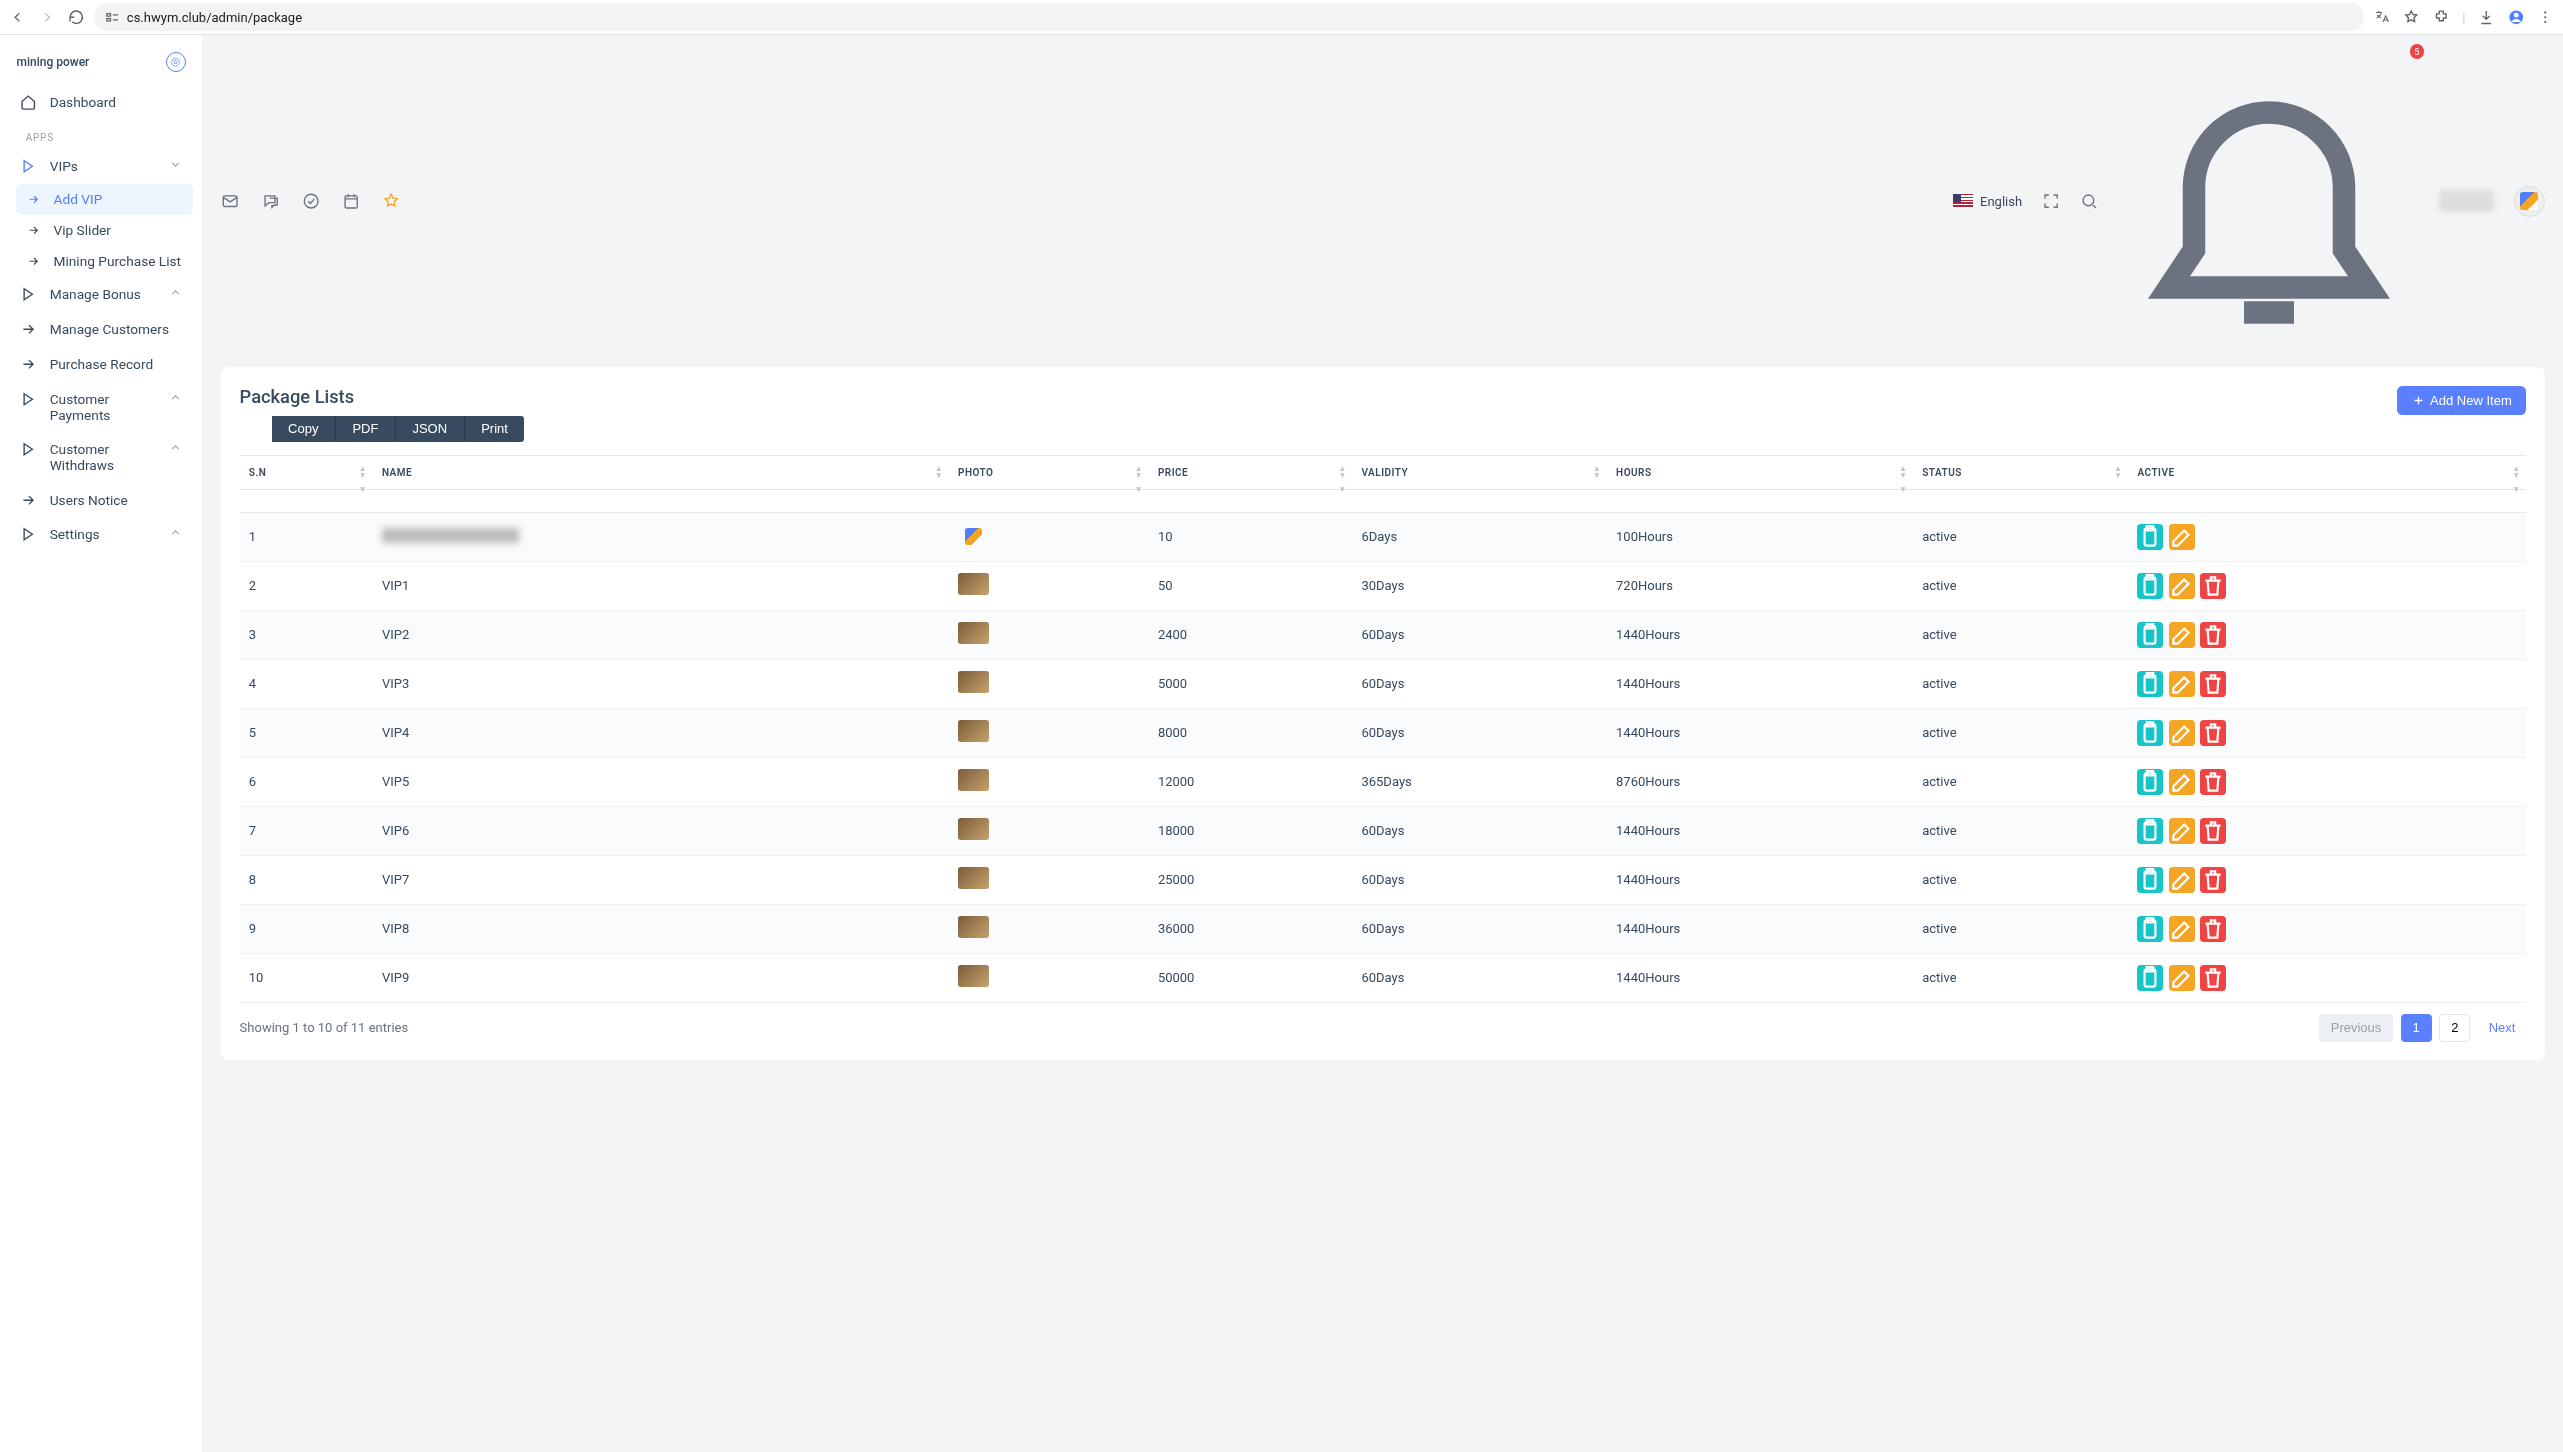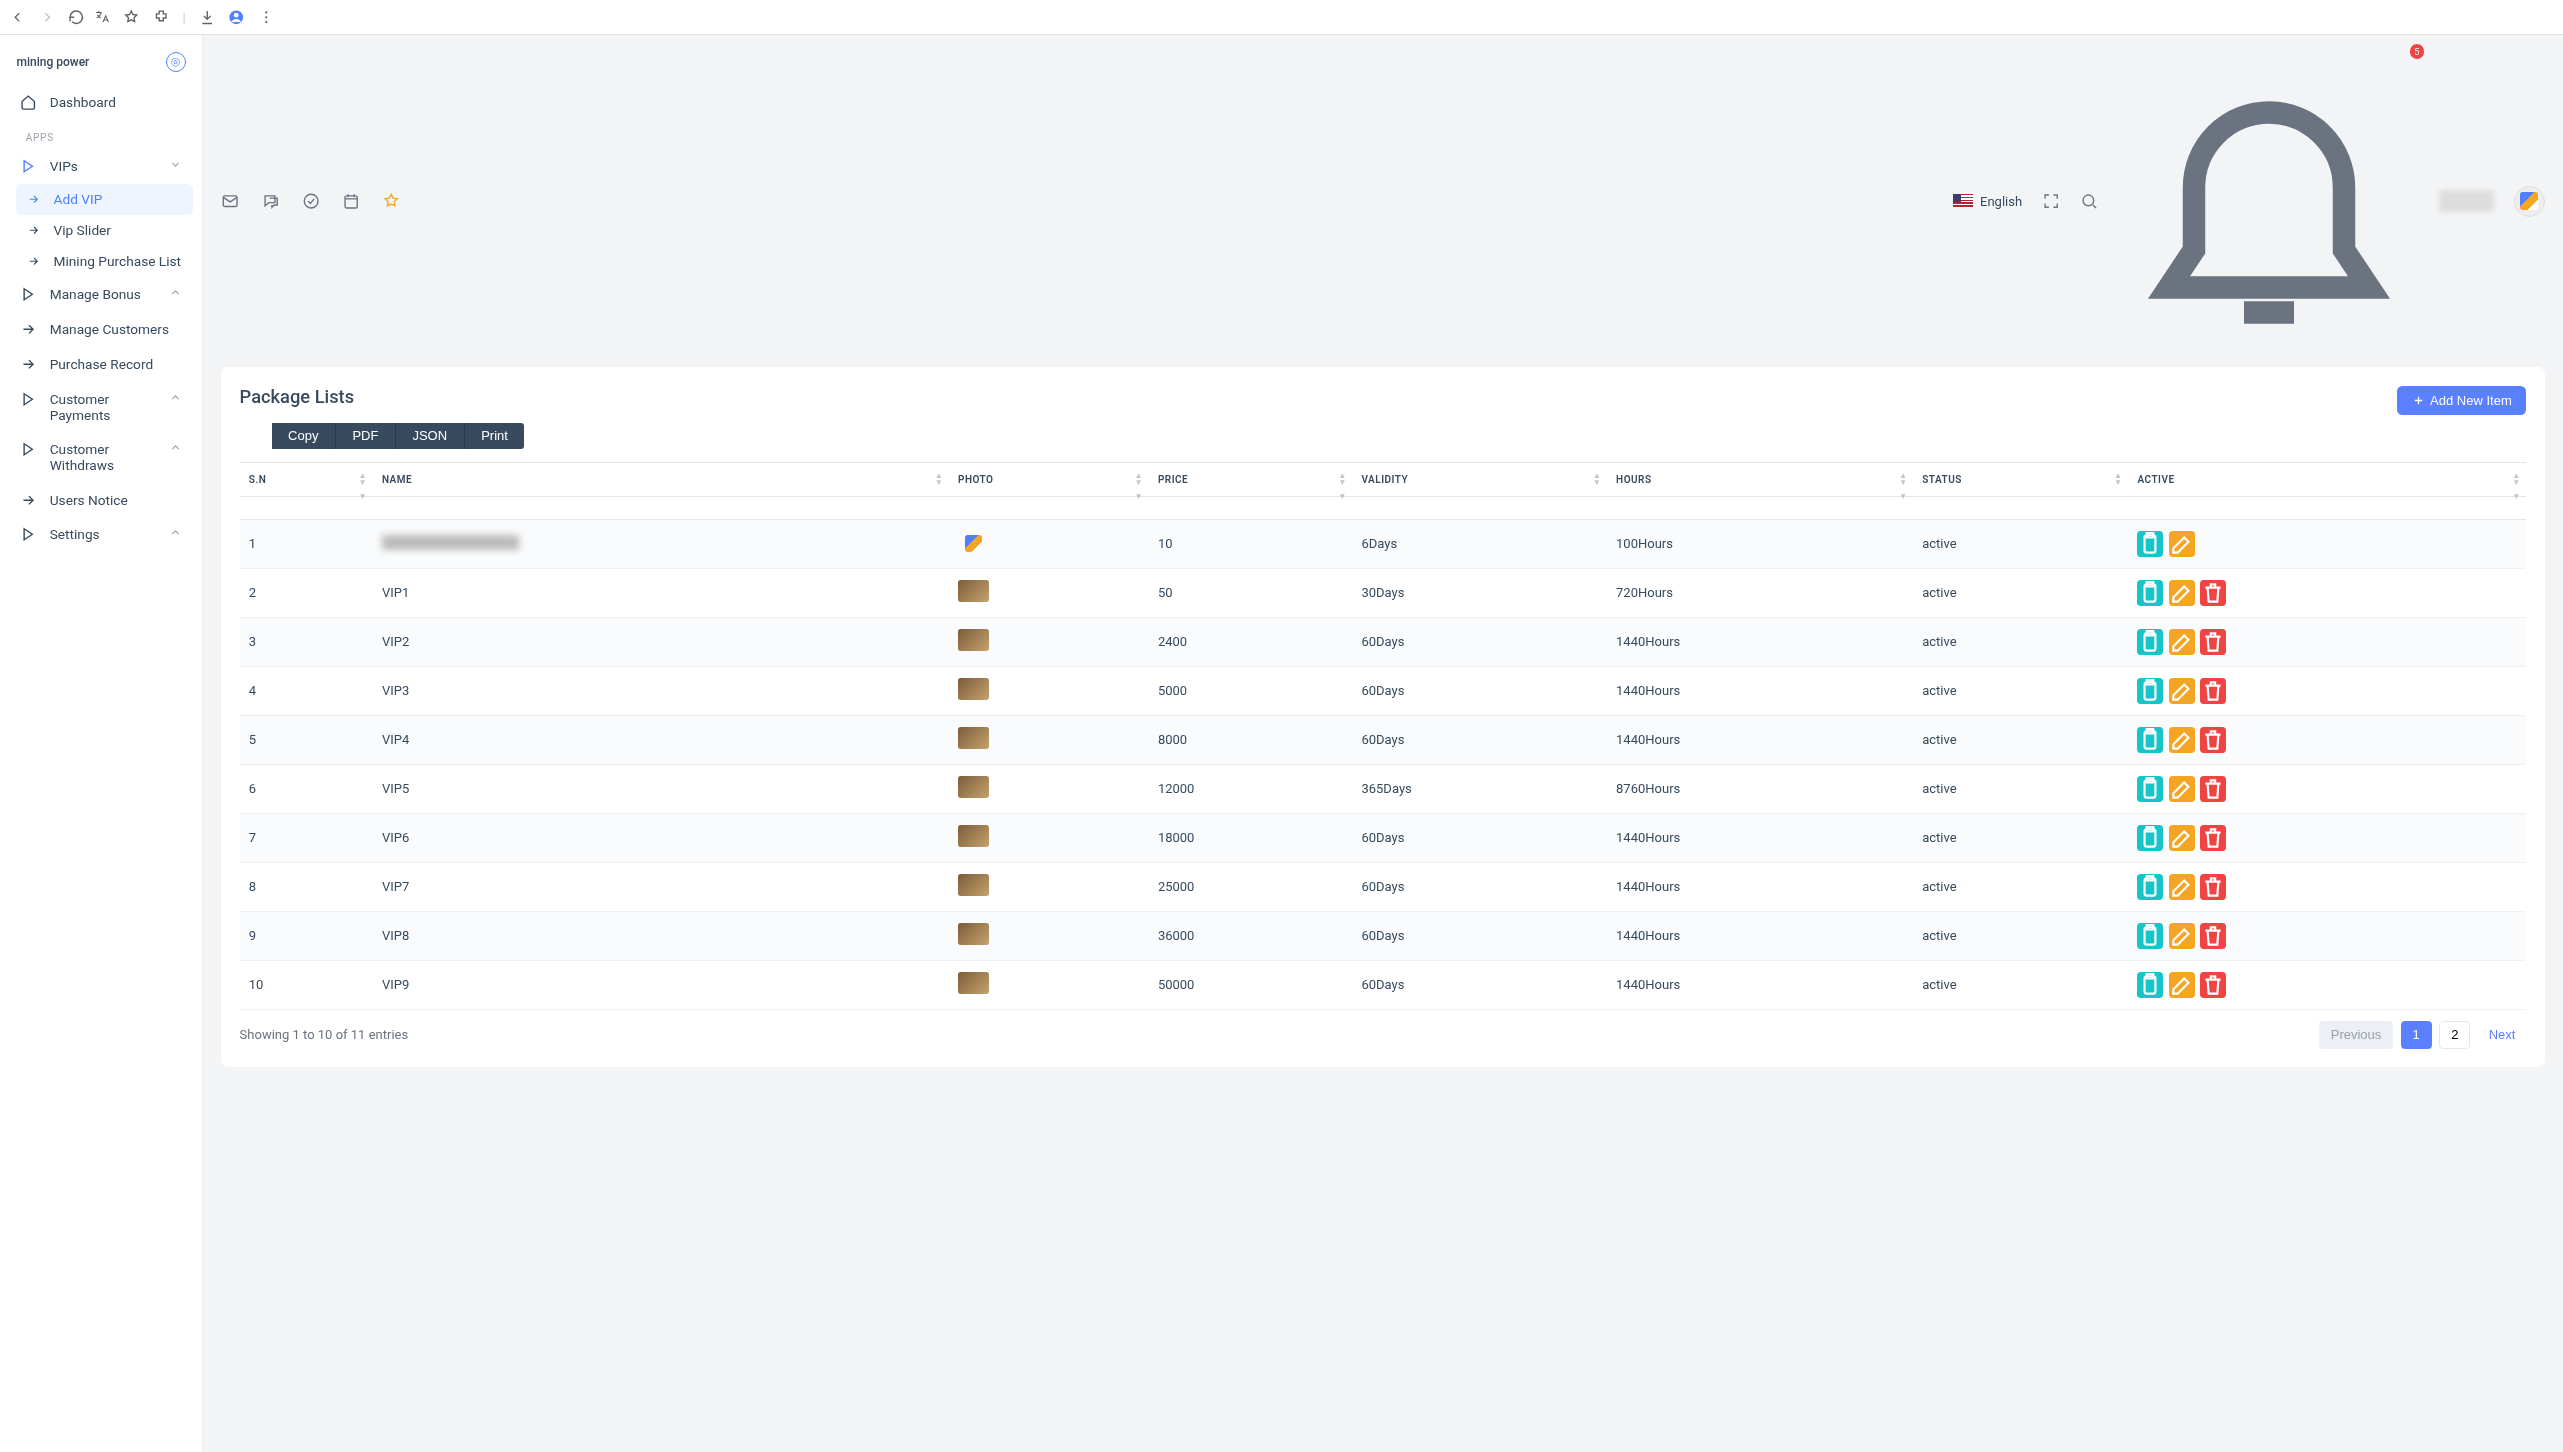--- a/index.html
+++ b/index.html
@@ -46,21 +46,21 @@
 .bell-count { position: absolute; top: -5.5px; right: -5.5px; background:#ef4444; color:#fff; border-radius:50%; width:14.7px; height:14.7px; font-size:9.2px; display:flex; align-items:center; justify-content:center; }
 .user-thumb { filter: blur(2.7px); background:#ddd; width: 55px; height: 22px; border-radius:3.7px; }
 .avatar { width: 31px; height: 31px; border-radius: 50%; background:#eee; border:0.9px solid #ddd; display:flex; align-items:center; justify-content:center; }
 .avatar-inner { width:18.3px; height:18.3px; border-radius:2.7px; background:linear-gradient(135deg,#4f80ff 40%,#f5a524 40% 70%,#fff 70%); }
 
 
 .card { background: #fff; border-radius: 7.3px; padding: 18.3px; }
 .card-head { display: flex; justify-content: space-between; align-items: flex-start; margin-bottom: 13px; }
 .card-title { font-size: 18.3px; font-weight: 500; color: #374a5e; }
 .btn-primary { background:#5a7fff; color:#fff; border:none; padding:7.3px 14.7px; border-radius:5.5px; font-size:13px; cursor:pointer; display:flex; align-items:center; gap:5.5px; }
-.btn-group { display: inline-flex; border-radius:3px; overflow:hidden; margin-top: 16px; padding-left: 32px;}
+.btn-group { display: inline-flex; border-radius:3px; overflow:hidden; margin-top: 9px; padding-left: 32px;}
 .btn-dark { background:#374a5e; color:#fff; border:none; padding:5.5px 16.5px; font-size:13px; cursor:pointer; }
 .btn-dark + .btn-dark { border-left: 0.9px solid #2b3a4a; }
 
 .search-row { display:flex; justify-content:flex-end; align-items:center; gap:7.3px; color:#6b7280; margin: 14.7px 0 5.5px; }
 .search-input { border:0.9px solid #e5e7eb; border-radius:3.7px; padding:4.6px 7.3px; width:128px; }
 
 table { width: 100%; border-collapse: collapse; }
 th { text-align:left; font-size:10px; letter-spacing:0.05em; color:#374a5e; padding:11px 9.2px; border-bottom:0.9px solid #e5e7eb; border-top:0.9px solid #e5e7eb; font-weight:600; position:relative; }
 th .sort { position:absolute; right:5.5px; top:50%; transform:translateY(-50%); color:#c0c6cf; font-size:8.2px; line-height:7.3px; }
 td { padding:11px 9.2px; color:#374a5e; border-bottom:0.9px solid #eef0f2; font-size:13px; }
@@ -99,20 +99,30 @@
         <svg viewBox="0 0 24 24" fill="none" stroke="currentColor" stroke-width="2">
           <path d="M9 18l6-6-6-6"></path>
         </svg>
       </span>
     <span class="browser-icon">
         <svg viewBox="0 0 24 24" fill="none" stroke="currentColor" stroke-width="2">
           <path d="M3 12a9 9 0 1 1 3 6.7"></path>
           <path d="M3 18v-6h6"></path>
         </svg>
       </span>
+  </div>
+  <div class="url-bar">
+    <span class="browser-icon" style="width:14.7px;height:14.7px">
+        <svg viewBox="0 0 24 24" fill="none" stroke="currentColor" stroke-width="2">
+          <rect x="3" y="6" width="6" height="4"></rect>
+          <rect x="3" y="14" width="6" height="4"></rect>
+          <path d="M13 8h8M13 16h8"></path>
+        </svg>
+      </span>
+    <span class="url-text">cs.hwym.club/admin/package</span>
   </div>
   <div class="browser-right">
     <span class="browser-icon">
         <svg viewBox="0 0 24 24" fill="none" stroke="currentColor" stroke-width="1.6">
           <path d="M3 5h8M7 3v2M5 9c1.5 2 3 3 5 4M11 5c-1 3-3 6-7 8"></path>
           <path d="M13 19l4-9 4 9M14.5 16h5"></path>
         </svg>
       </span>
     <span class="browser-icon">
         <svg viewBox="0 0 24 24" fill="none" stroke="currentColor" stroke-width="2">

